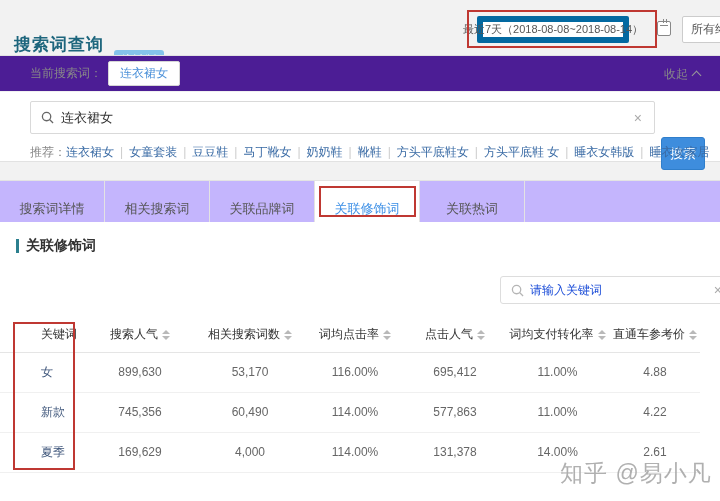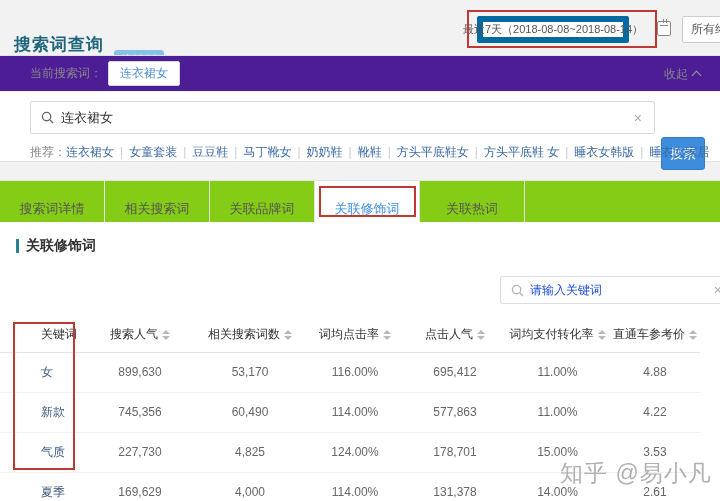--- a/index.html
+++ b/index.html
@@ -47,21 +47,21 @@
   .query-text { font-size:13px; color:#333; margin-left:7px; flex:1; }
   .clear-x { font-size:14px; color:#aaa; cursor:pointer; padding:0 2px; }
   .search-btn { position:absolute; left:661px; top:45px; width:44px; height:33px;
            background:#3e8ddd; border:1px solid #2f7ecb; border-radius:3px; color:#fff;
            font-size:13px; cursor:pointer; font-family:inherit;margin-top:36px; }
   .panel-row3 { position:absolute; left:30px; top:88px; font-size:12px; white-space:nowrap; }
   .rec-label { color:#888; }
   .rec-link { color:#3a6ba5; text-decoration:none; cursor:pointer; }
   .rec-link:not(:last-child)::after { content:"|"; color:#ccc; margin:0 6px; }
   
-  .tabs { position:absolute; top:180px; left:0; width:720px; height:58px; background:#84cc16;
+  .tabs { position:absolute; top:180px; left:0; width:720px; height:58px; background:#c4b5fd;
            border-top:1px solid #e3e3e3; border-bottom:1px solid #e3e3e3; display:flex; }
   .tab { width:105px; height:100%; display:flex; align-items:center; justify-content:center;
            font-size:13px; color:#555; border-right:1px solid #e3e3e3; cursor:pointer; }
   .tab.active { background:#fff; color:#3a8ee6; }
   
   .content { position:absolute; top:222px; left:0; width:720px; height:279px; background:#fff; }
   .section-head { position:absolute; left:16px; top:15px; display:flex; align-items:center; }
   .section-bar { width:3px; height:14px; background:#2b7f8e; margin-right:7px; }
   .section-title { font-size:14px; font-weight:bold; color:#333; }
   .filter-box { position:absolute; left:500px; top:54px; width:235px; height:28px;
@@ -221,29 +221,20 @@
       <tr>
         <td class="kw">新款</td>
         <td>745,356</td>
         <td>60,490</td>
         <td>114.00%</td>
         <td>577,863</td>
         <td>11.00%</td>
         <td>4.22</td>
       </tr>
       <tr>
-        <td class="kw">气质</td>
-        <td>227,730</td>
-        <td>4,825</td>
-        <td>124.00%</td>
-        <td>178,701</td>
-        <td>15.00%</td>
-        <td>3.53</td>
-      </tr>
-      <tr>
         <td class="kw">夏季</td>
         <td>169,629</td>
         <td>4,000</td>
         <td>114.00%</td>
         <td>131,378</td>
         <td>14.00%</td>
         <td>2.61</td>
       </tr>
     </tbody>
   </table>

